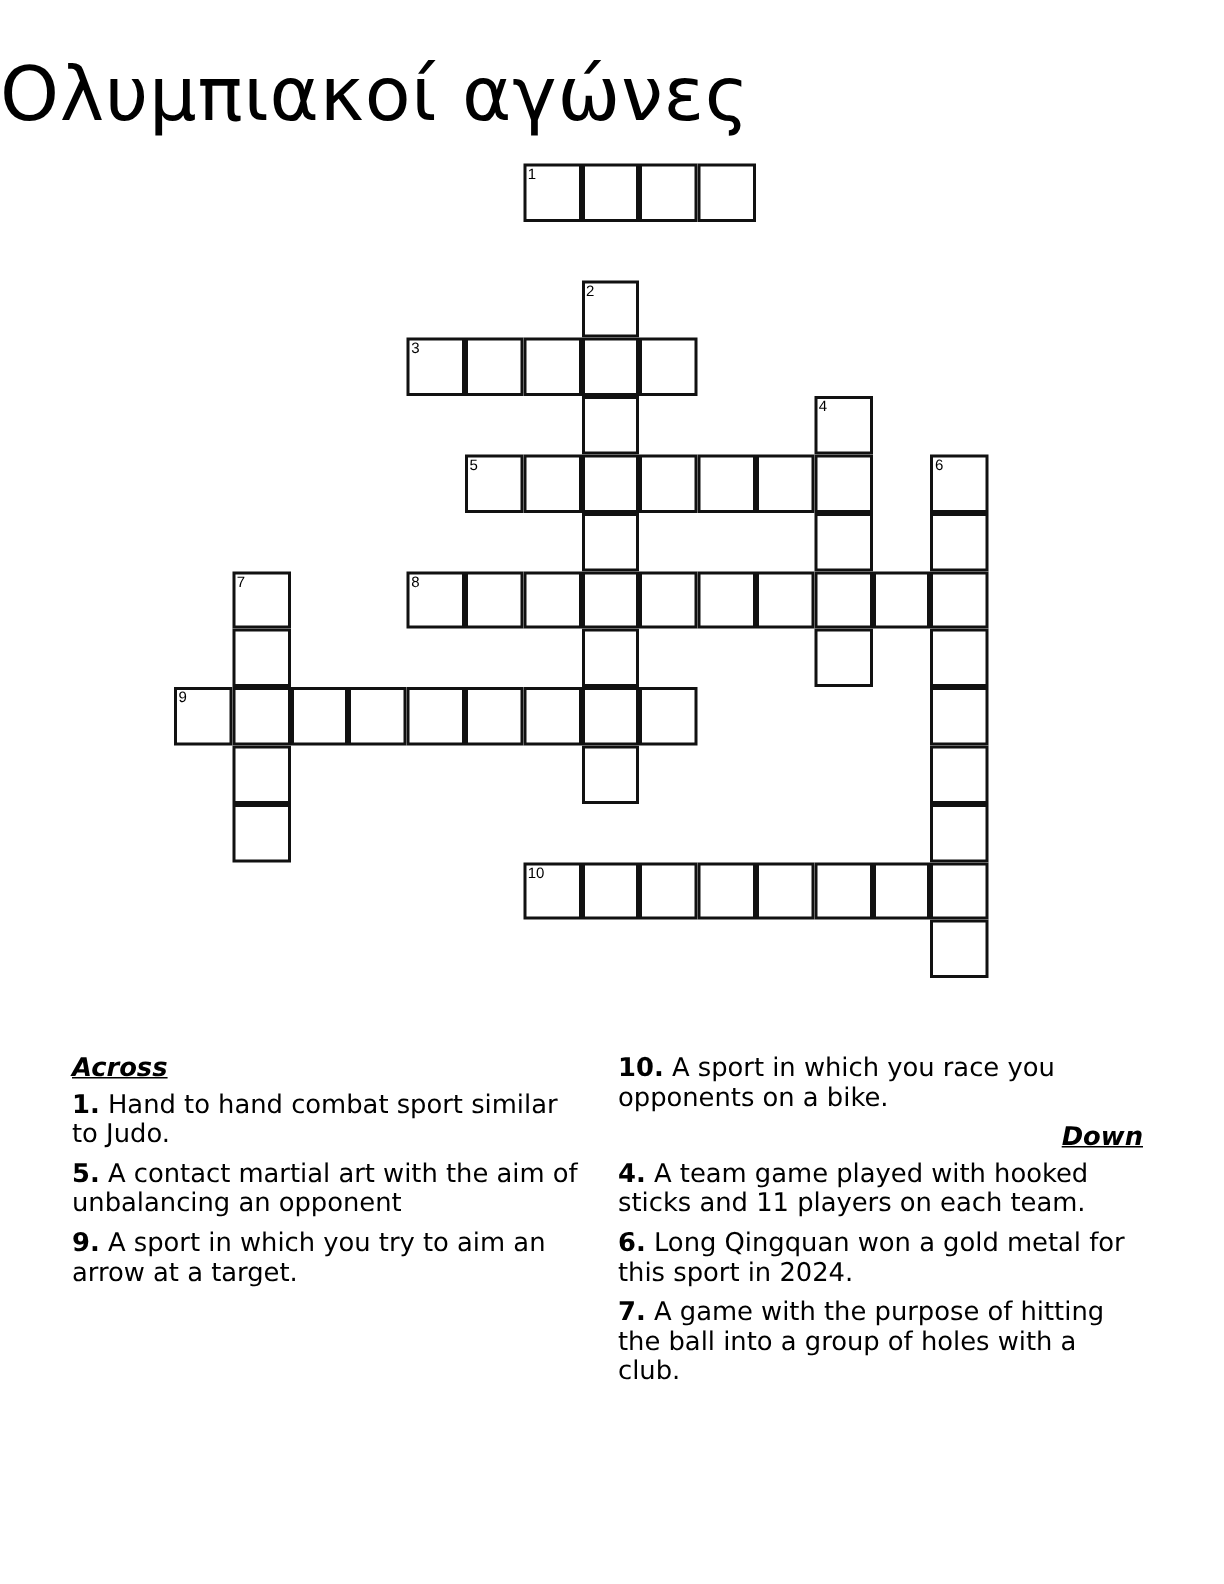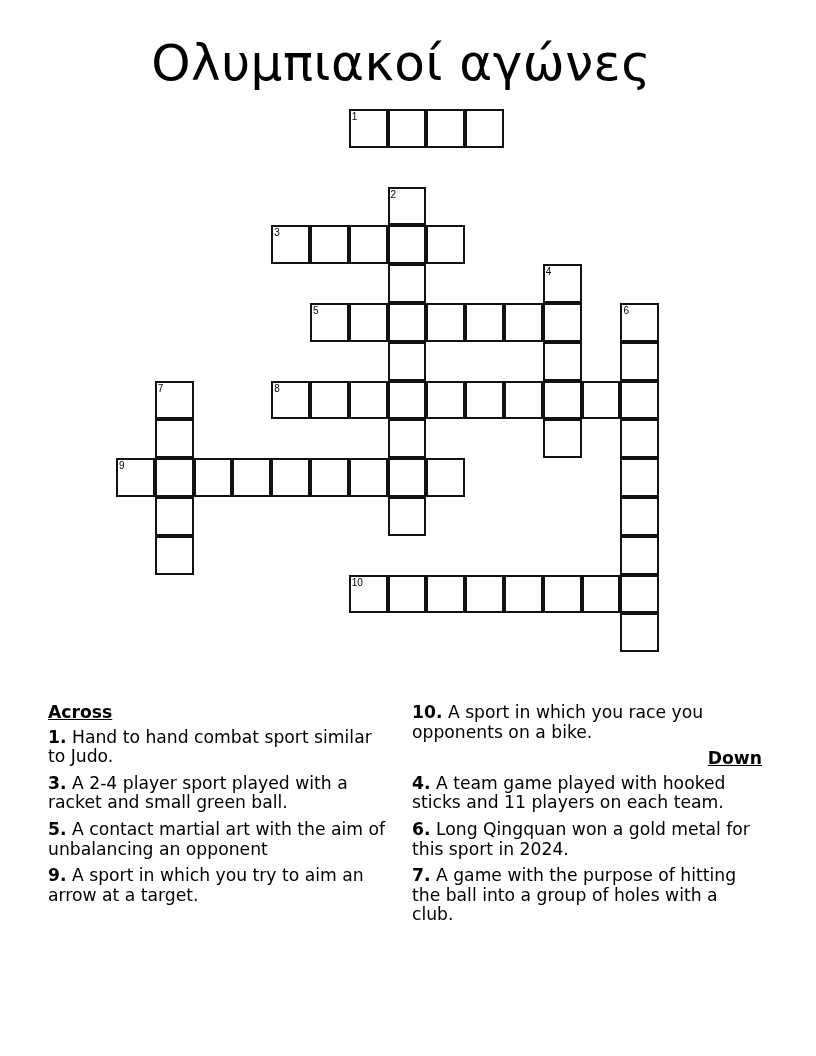--- a/index.html
+++ b/index.html
@@ -1,30 +1,30 @@
 <!DOCTYPE html>
 <html><head>
 <meta charset="utf-8">
 <style>
   html, body { margin: 0; padding: 0; background: #ffffff; }
   body { width: 816px; height: 1056px; position: relative; overflow: hidden;
          font-family: "DejaVu Sans", sans-serif; color: #000; }
-  .title { position: absolute; left: 0; top: 30px; width: 651px; text-align: right;
+  .title { position: absolute; left: 0; top: 30px; width: 651px; text-align: left;
            font-size: 50px; line-height: 66px; font-family: "DejaVu Sans", sans-serif; font-weight: normal;
            letter-spacing: 0.5px; }
   .grid { position: absolute; left: 117px; top: 110px; width: 545px; height: 545px; }
   .cell { position: absolute; width: 38.8px; height: 38.8px; box-sizing: border-box;
           border: 2px solid #111; background: #fff; margin-left: -1px; margin-top: -1px; }
   .cell .num { position: absolute; left: 1px; top: 0px; font-size: 10px; line-height: 11px;
                font-family: "Liberation Sans", sans-serif; }
   .clues { position: absolute; top: 703px; font-size: 17.2px; line-height: 19.6px;
            font-family: "DejaVu Sans", sans-serif; }
   .col-left { left: 48px; width: 340px; }
   .col-right { left: 412px; width: 350px; }
-  .heading { font-weight: bold; text-decoration: underline; margin-bottom: 5px; display: block; }
+  .heading { font-weight: bold; text-decoration: underline; margin-bottom: 5px; display: block; font-style: italic; }
   .clue { margin-bottom: 7px; }
   .clue .n { font-weight: bold; }
   .heading-down { margin-top: 0px; text-align: right; }
 </style>
 </head>
 <body>
 
 <div class="title">Ολυμπιακοί αγώνες</div>
 
 <div class="grid" id="grid">
@@ -108,21 +108,20 @@
     <div class="cell" style="left: 310.4px; top: 465.6px;"></div>
     <div class="cell" style="left: 349.2px; top: 465.6px;"></div>
     <div class="cell" style="left: 388px; top: 465.6px;"></div>
     <div class="cell" style="left: 426.8px; top: 465.6px;"></div>
     <div class="cell" style="left: 465.6px; top: 465.6px;"></div>
   </div>
 
 <div class="clues col-left">
   <span class="heading">Across</span>
   <div class="clue"><span class="n">1.</span> <span>Hand to hand combat sport similar to Judo.</span></div>
-  <div class="clue"><span class="n">3.</span> <span>A 2-4 player sport played with a racket and small green ball.</span></div>
   <div class="clue"><span class="n">5.</span> <span>A contact martial art with the aim of unbalancing an opponent</span></div>
   <div class="clue"><span class="n">9.</span> <span>A sport in which you try to aim an arrow at a target.</span></div>
 </div>
 
 <div class="clues col-right">
   <div class="clue"><span class="n">10.</span> <span>A sport in which you race you opponents on a bike.</span></div>
   <span class="heading heading-down">Down</span>
   <div class="clue"><span class="n">4.</span> <span>A team game played with hooked sticks and 11 players on each team.</span></div>
   <div class="clue"><span class="n">6.</span> <span>Long Qingquan won a gold metal for this sport in 2024.</span></div>
   <div class="clue"><span class="n">7.</span> <span>A game with the purpose of hitting the ball into a group of holes with a club.</span></div>

